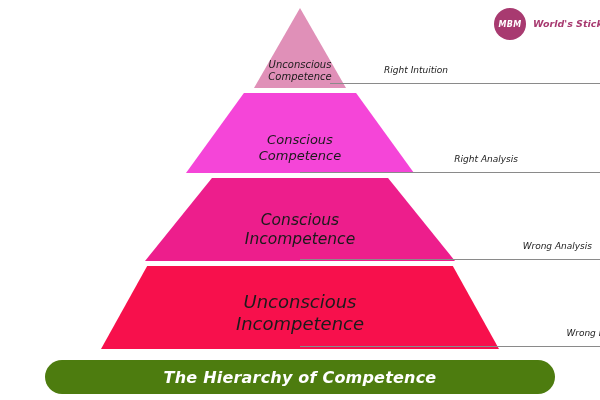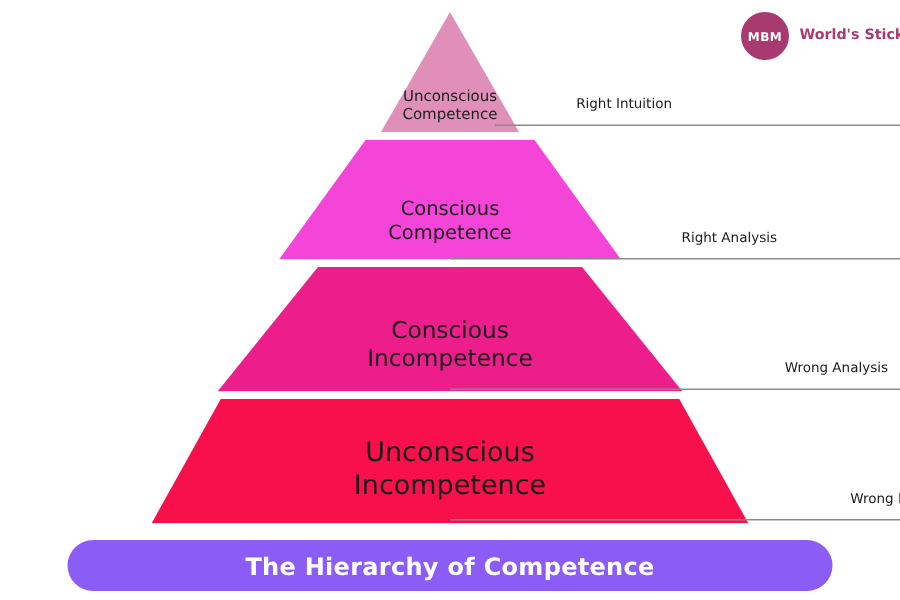--- a/index.html
+++ b/index.html
@@ -1,15 +1,15 @@
 <!DOCTYPE html>
 <html><head>
 <meta charset="utf-8">
 <style>
-  * { margin:0; padding:0; box-sizing:border-box; }
+  * { margin:0; padding:0; box-sizing:border-box;font-style:italic; }
   html, body {
     width:600px; height:400px;
     background:#ffffff;
     font-family:"DejaVu Sans", sans-serif;
     overflow:hidden;
   }
   #stage {
     position:relative;
     width:600px; height:400px;
     background:#ffffff;
@@ -99,21 +99,21 @@
   #callout-3 { left:300px; top:259px; width:320px; }
   #callout-3 .callout-text { right:28px;text-align:center; }
   #callout-4 { left:300px; top:346px; width:330px; }
   #callout-4 .callout-text { right:-6px; }
 
   
   #title-banner {
     position:absolute;
     left:45px; top:360px;
     width:510px; height:34px;
-    background:#8b5cf6;
+    background:#4d7c0f;
     border-radius:17px;
     display:flex; align-items:center; justify-content:center;
     color:#ffffff;
     font-size:16px; font-weight:bold;
     letter-spacing:.2px;
   }
 </style>
 </head>
 <body>
 

